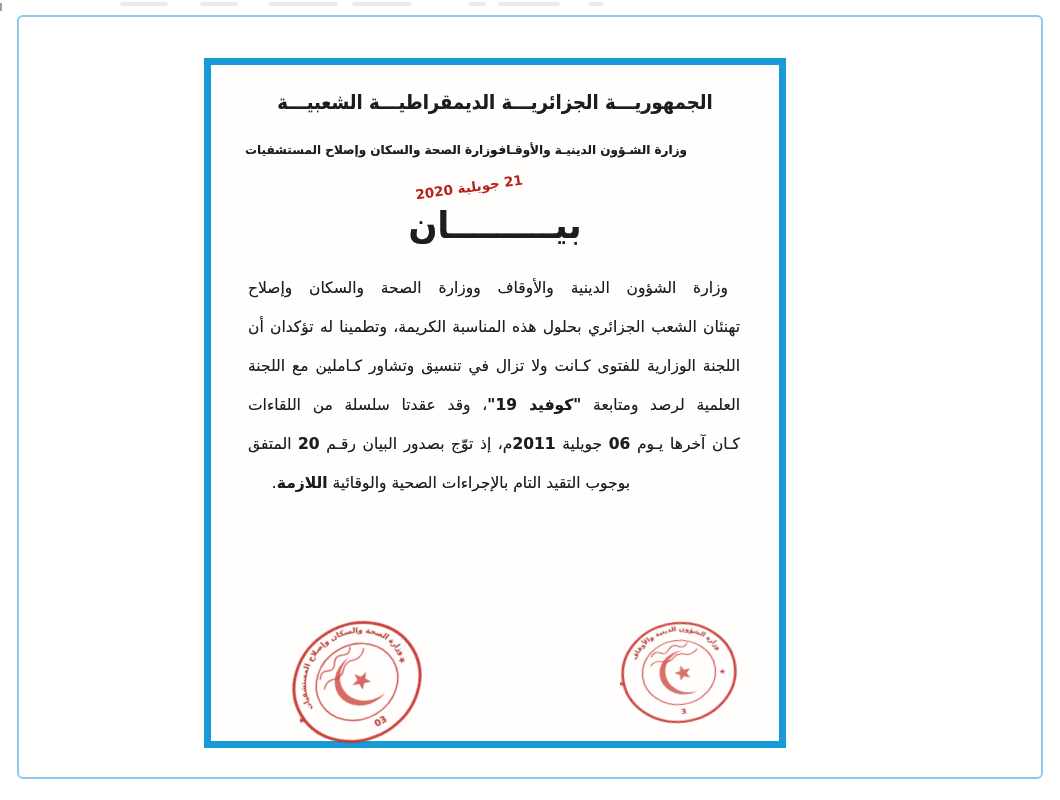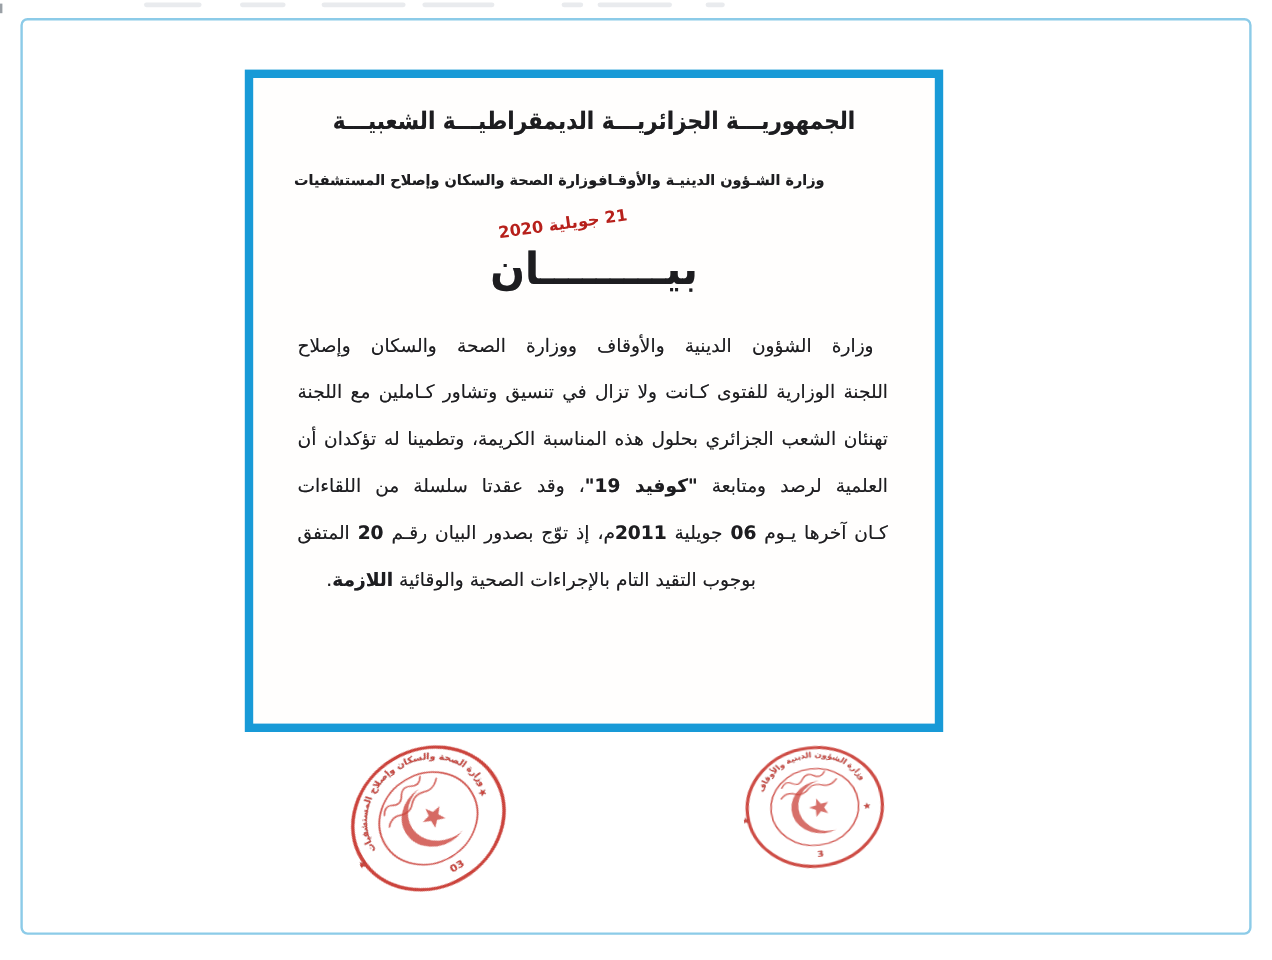--- a/index.html
+++ b/index.html
@@ -8,21 +8,21 @@
   
   .top-artifacts{position:absolute;left:0;top:0;width:1060px;height:10px;}
   .ta{position:absolute;top:2px;height:4px;background:#e9ebee;border-radius:2px;}
   .ta-dark{position:absolute;left:0;top:3px;width:2px;height:8px;background:#9aa0a6;}
 
   
   .outer-frame{position:absolute;left:17px;top:15px;width:1022px;height:760px;
     border:2px solid var(--outer-border,#8ccbe8);border-radius:6px;}
 
   
-  .document{position:absolute;left:204px;top:58px;width:582px;height:552px;box-sizing:border-box;
+  .document{position:absolute;left:204px;top:58px;width:582px;height:690px;box-sizing:border-box;
     border:7px solid var(--document-border,#189ad7);background:#fffefd;direction:rtl;
     text-shadow:0 0 .4px rgba(25,25,30,.55);}
 
   .republic-title{position:absolute;top:26px;left:28px;width:512px;text-align:center;
     font-size:18px;font-weight:bold;transform:scaleY(1.12);letter-spacing:.2px;}
 
   .ministry{position:absolute;top:78px;font-size:12px;font-weight:bold;white-space:nowrap;}
   .ministry-right{right:92px;}
   .ministry-left{left:34px;}
 
@@ -76,22 +76,22 @@
   <div class="ministry ministry-right">وزارة الشـؤون الدينيـة والأوقـاف</div>
 
   <div class="ministry ministry-left">وزارة الصحة والسكان وإصلاح المستشفيات</div>
 
   <div class="date-stamp">21 جويلية 2020</div>
 
   <div class="statement-title">بيـــــــــان</div>
 
   <div class="body">
       <div class="body-line"><span>وزارة الشؤون الدينية والأوقاف ووزارة الصحة والسكان وإصلاح المستشفيات، وإذ</span></div>
+      <div class="body-line"><span>تهنئان الشعب الجزائري بحلول هذه المناسبة الكريمة، وتطمينا له تؤكدان أن</span></div>
       <div class="body-line"><span>اللجنة الوزارية للفتوى كـانت ولا تزال في تنسيق وتشاور كـاملين مع اللجنة</span></div>
-      <div class="body-line"><span>تهنئان الشعب الجزائري بحلول هذه المناسبة الكريمة، وتطمينا له تؤكدان أن</span></div>
       <div class="body-line"><span>العلمية لرصد ومتابعة </span><span class="bold">"كوفيد 19"</span><span>، وقد عقدتا سلسلة من اللقاءات التشاوريـة،</span></div>
       <div class="body-line"><span>كـان آخرها يـوم </span><span class="bold">06</span><span> جويلية </span><span class="bold">2011</span><span>م، إذ توّج بصدور البيان رقـم </span><span class="bold">20</span><span> المتفق عليه</span></div>
       <div class="body-line last"><span>بوجوب التقيد التام بالإجراءات الصحية والوقائية </span><span class="bold">اللازمة</span><span>.</span></div>
     </div>
 
   <div class="stamp stamp-health">
     <svg class="stamp-svg" viewBox="0 0 200 200" preserveAspectRatio="none">
       <defs>
         <path id="arc-health" d="M 28,112 A 74,74 0 1 1 172,112" fill="none"></path>
       </defs>

